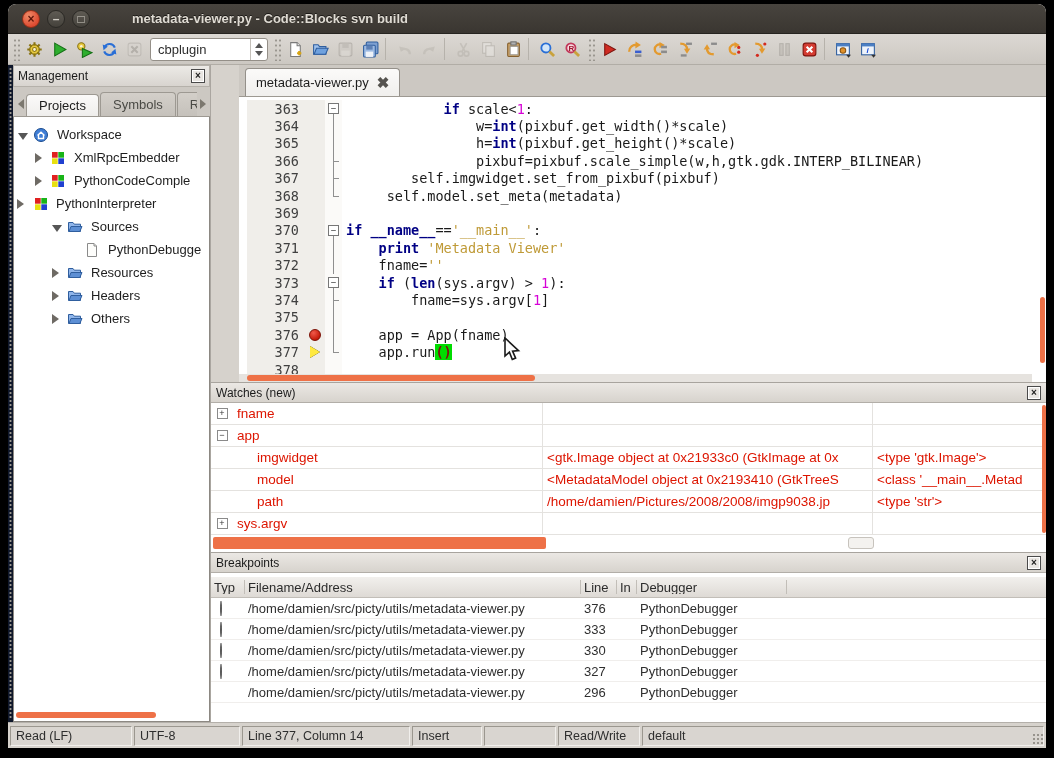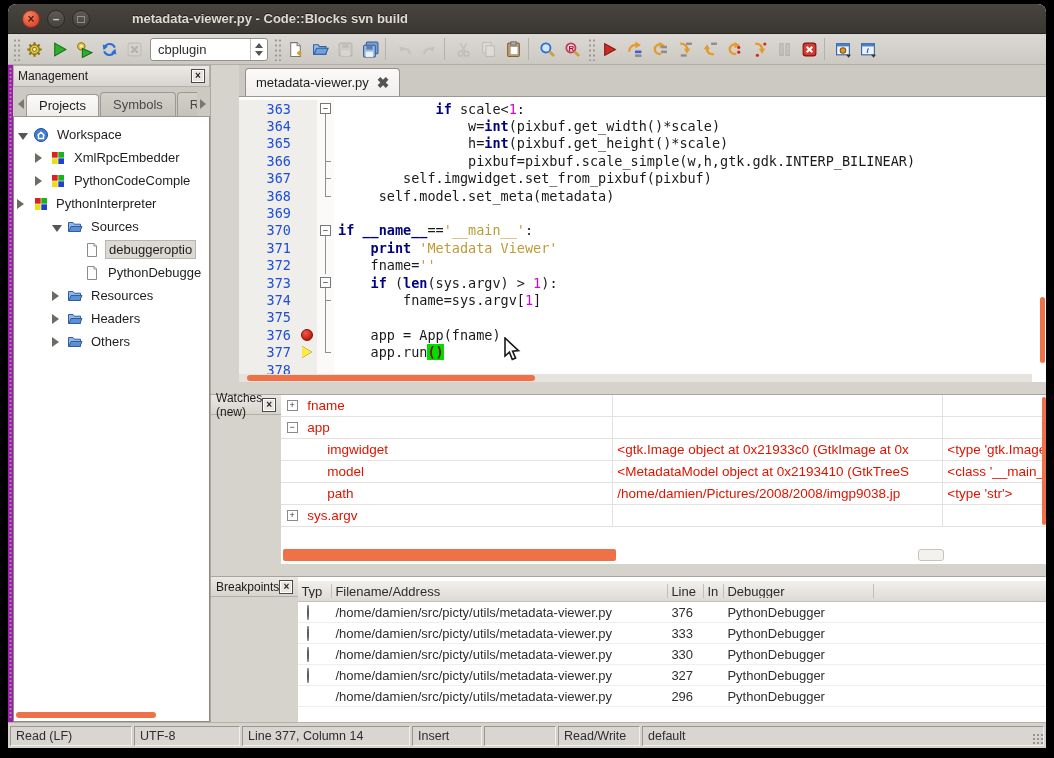--- a/index.html
+++ b/index.html
@@ -35,21 +35,21 @@
     border-radius:3px; margin:0 3px; display:flex; align-items:center; }
   #combo-value { flex:1; font-size:13px; color:#2d2d2d; padding-left:7px; }
   #combo-spin { width:17px; height:100%; border-left:1px solid #c4c0ba;
     display:flex; flex-direction:column; align-items:center; justify-content:center; gap:3px; }
   .arr-up { width:0; height:0; border-left:4px solid transparent; border-right:4px solid transparent; border-bottom:5px solid #555; }
   .arr-dn { width:0; height:0; border-left:4px solid transparent; border-right:4px solid transparent; border-top:5px solid #555; }
 
   
   #main { flex:1; display:flex; position:relative; }
   #mgmt { width:203px; flex:0 0 203px; display:flex; flex-direction:column;
-    border-right:1px solid #aaa6a0; background:#a21caf; position:relative; }
+    border-right:1px solid #aaa6a0; background:#0f172a; position:relative; }
   #mgmt-grip { position:absolute; left:0; top:2px; bottom:2px; width:5px;
     background-image:radial-gradient(circle,#9a968f 1px,transparent 1.2px); background-size:5px 4px; }
   #mgmt-header { height:22px; margin-left:5px; background:linear-gradient(#eceae6,#d8d4cf);
     border:1px solid #b5b1aa; display:flex; align-items:center; padding:0 4px; }
   #mgmt-title { flex:1; font-size:12px; color:#1b1b1b; }
   .closebox { width:14px; height:14px; border:1px solid #4a4a4a; box-shadow:0 0 0 1px #fff inset;
     font-size:10px; font-weight:bold; color:#222; display:flex; align-items:center;
     justify-content:center; line-height:1; background:#e9e6e2; }
   #mgmt-tabs { height:30px; margin-left:5px; display:flex; align-items:flex-end;
     background:#ccc8c2; border-bottom:1px solid #9d9992; padding:0 2px; }
@@ -82,22 +82,22 @@
   #tabbar { height:32px; flex:0 0 32px; background:#ccc8c2; border-bottom:1px solid #9d9992;
     display:flex; align-items:flex-end; padding-left:6px; }
   #etab { height:28px; background:linear-gradient(#fbfaf9,#f0efed); border:1px solid #94908a;
     border-bottom:none; border-radius:4px 4px 0 0; display:flex; align-items:center;
     padding:0 10px; font-size:13px; color:#1d1d1d; }
   #etab-close { margin-left:8px; font-weight:bold; color:#55534f; font-size:15px; line-height:1; }
   #editor { flex:1; background:#fff; position:relative; overflow:hidden;
     font-family:"DejaVu Sans Mono", monospace; font-size:13.5px; }
   #code-lines { padding-top:3px; }
   .cl { height:17.4px; display:flex; align-items:center; white-space:pre; }
-  .ln { width:58px; flex:0 0 58px; text-align:left; padding-right:6px; color:#1d4ed8;
-    background:#f0eeea; height:100%; display:flex; align-items:center; justify-content:flex-end; }
+  .ln { width:58px; flex:0 0 58px; text-align:left; padding-right:6px; color:#404040;
+    background:#f0eeea; height:100%; display:flex; align-items:center; justify-content:flex-end;margin-left:8px; }
   .mk { width:20px; flex:0 0 20px; height:100%; background:#f0eeea;
     display:flex; align-items:center; justify-content:center; }
   .bp-dot { width:12px; height:12px; border-radius:50%; background:radial-gradient(circle at 35% 30%, #f0594a, #c21807 75%); border:1px solid #7c0f04; }
   .cur-arrow { width:0; height:0; border-top:6px solid transparent; border-bottom:6px solid transparent;
     border-left:10px solid #ffe940; filter:drop-shadow(0 0 0.7px #000); }
   .fold { width:17px; flex:0 0 17px; height:100%; background:#fbfaf8; position:relative; }
   .fold:before { content:""; position:absolute; left:8px; top:0; bottom:0; }
   .fold.line:before, .fold.tick:before { border-left:1px solid #8f8f8f; }
   .fold.end:before { border-left:1px solid #8f8f8f; bottom:50%; }
   .fold.tick:after, .fold.end:after { content:""; position:absolute; left:8px; top:50%;
@@ -109,21 +109,21 @@
   .tk-kw { color:#000084; font-weight:bold; }
   .tk-str { color:#bf9a37; }
   .tk-num { color:#d602d6; }
   .tk-brace { background:#00dc00; color:#7c1010; font-weight:bold; }
   #ed-hscroll { position:absolute; left:0; right:14px; bottom:0; height:8px; background:#e6e3df; }
   #ed-hthumb { position:absolute; left:8px; width:288px; top:1px; bottom:1px; background:#ee7147; border-radius:3px; }
   #ed-vthumb { position:absolute; right:1px; width:5px; top:200px; height:66px; background:#ee7147; border-radius:3px; }
   #mouse-cursor { position:absolute; left:262px; top:240px; }
 
   
-  .panel { display:flex; flex-direction:row; border-top:1px solid #a8a49e;margin-top:12px; }
+  .panel { display:flex; flex-direction:column; border-top:1px solid #a8a49e; }
   .phead { height:20px; flex:0 0 20px; background:linear-gradient(#ebe8e4,#d7d3cd);
     border-bottom:1px solid #b2aea8; display:flex; align-items:center; padding:0 5px; }
   .phead .ptitle { flex:1; font-size:12px; color:#1b1b1b; }
   .pbody { flex:1; background:#fff; position:relative; overflow:hidden; }
 
   
   #watches { height:170px; flex:0 0 170px; }
   .wrow { display:grid; grid-template-columns:22px 310px 330px 1fr; height:22px;
     border-bottom:1px solid #e4e2df; font-size:13.5px; color:#dd1500; align-items:center; }
   .wexp { justify-self:center; width:11px; height:11px; border:1px solid #8a8a8a; background:#fff;
@@ -435,28 +435,20 @@
                 </svg></span>
               <span class="lbl">PythonInterpreter</span>
             </div>
             <div class="trow" style="padding-left: 38px;">
               <span class="exp expanded"></span>
               <span class="ticon"><svg viewBox="0 0 16 16" width="16" height="16">
                   <path d="M1.5 12.5V3.5h4.5l1.3 1.7h6.2v7.3z" fill="#8fb5ea" stroke="#2f5e9e"></path>
                   <path d="M2 12.5l2-5h11l-2.2 5z" fill="#5d8fd4" stroke="#2f5e9e"></path>
                 </svg></span>
               <span class="lbl">Sources</span>
-            </div>
-            <div class="trow sel" style="padding-left: 55px;">
-              <span style="width: 15px; flex: 0 0 15px;"></span>
-              <span class="ticon"><svg viewBox="0 0 16 16" width="16" height="16">
-                  <path d="M3.5 1.5h6.5l2.5 2.5v10.5h-9z" fill="#fdfdfb" stroke="#8a8a8a"></path>
-                  <path d="M10 1.5v2.5h2.5" fill="#e8e8e4" stroke="#8a8a8a"></path>
-                </svg></span>
-              <span class="lbl">debuggeroptio</span>
             </div>
             <div class="trow" style="padding-left: 55px;">
               <span style="width: 15px; flex: 0 0 15px;"></span>
               <span class="ticon"><svg viewBox="0 0 16 16" width="16" height="16">
                   <path d="M3.5 1.5h6.5l2.5 2.5v10.5h-9z" fill="#fdfdfb" stroke="#8a8a8a"></path>
                   <path d="M10 1.5v2.5h2.5" fill="#e8e8e4" stroke="#8a8a8a"></path>
                 </svg></span>
               <span class="lbl">PythonDebugge</span>
             </div>
             <div class="trow" style="padding-left: 38px;">

